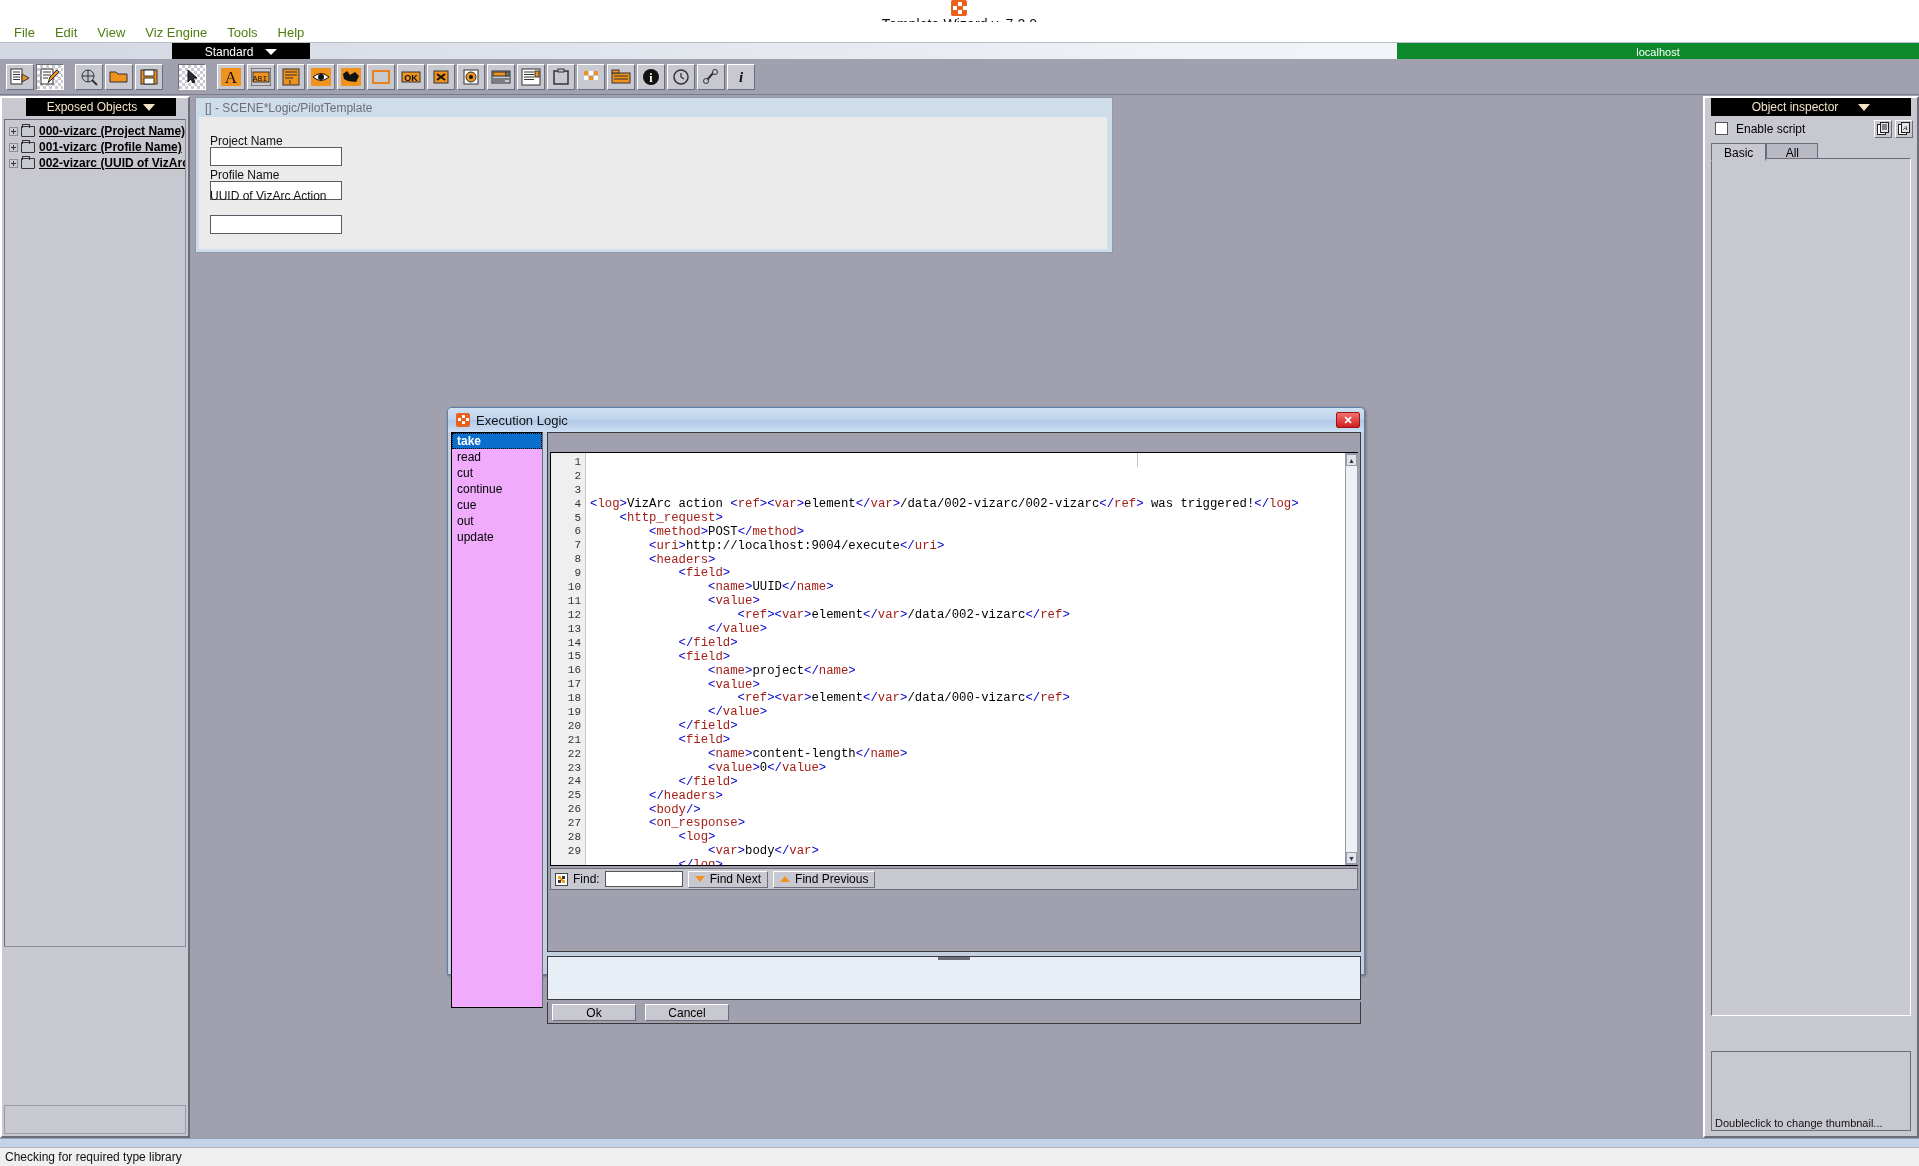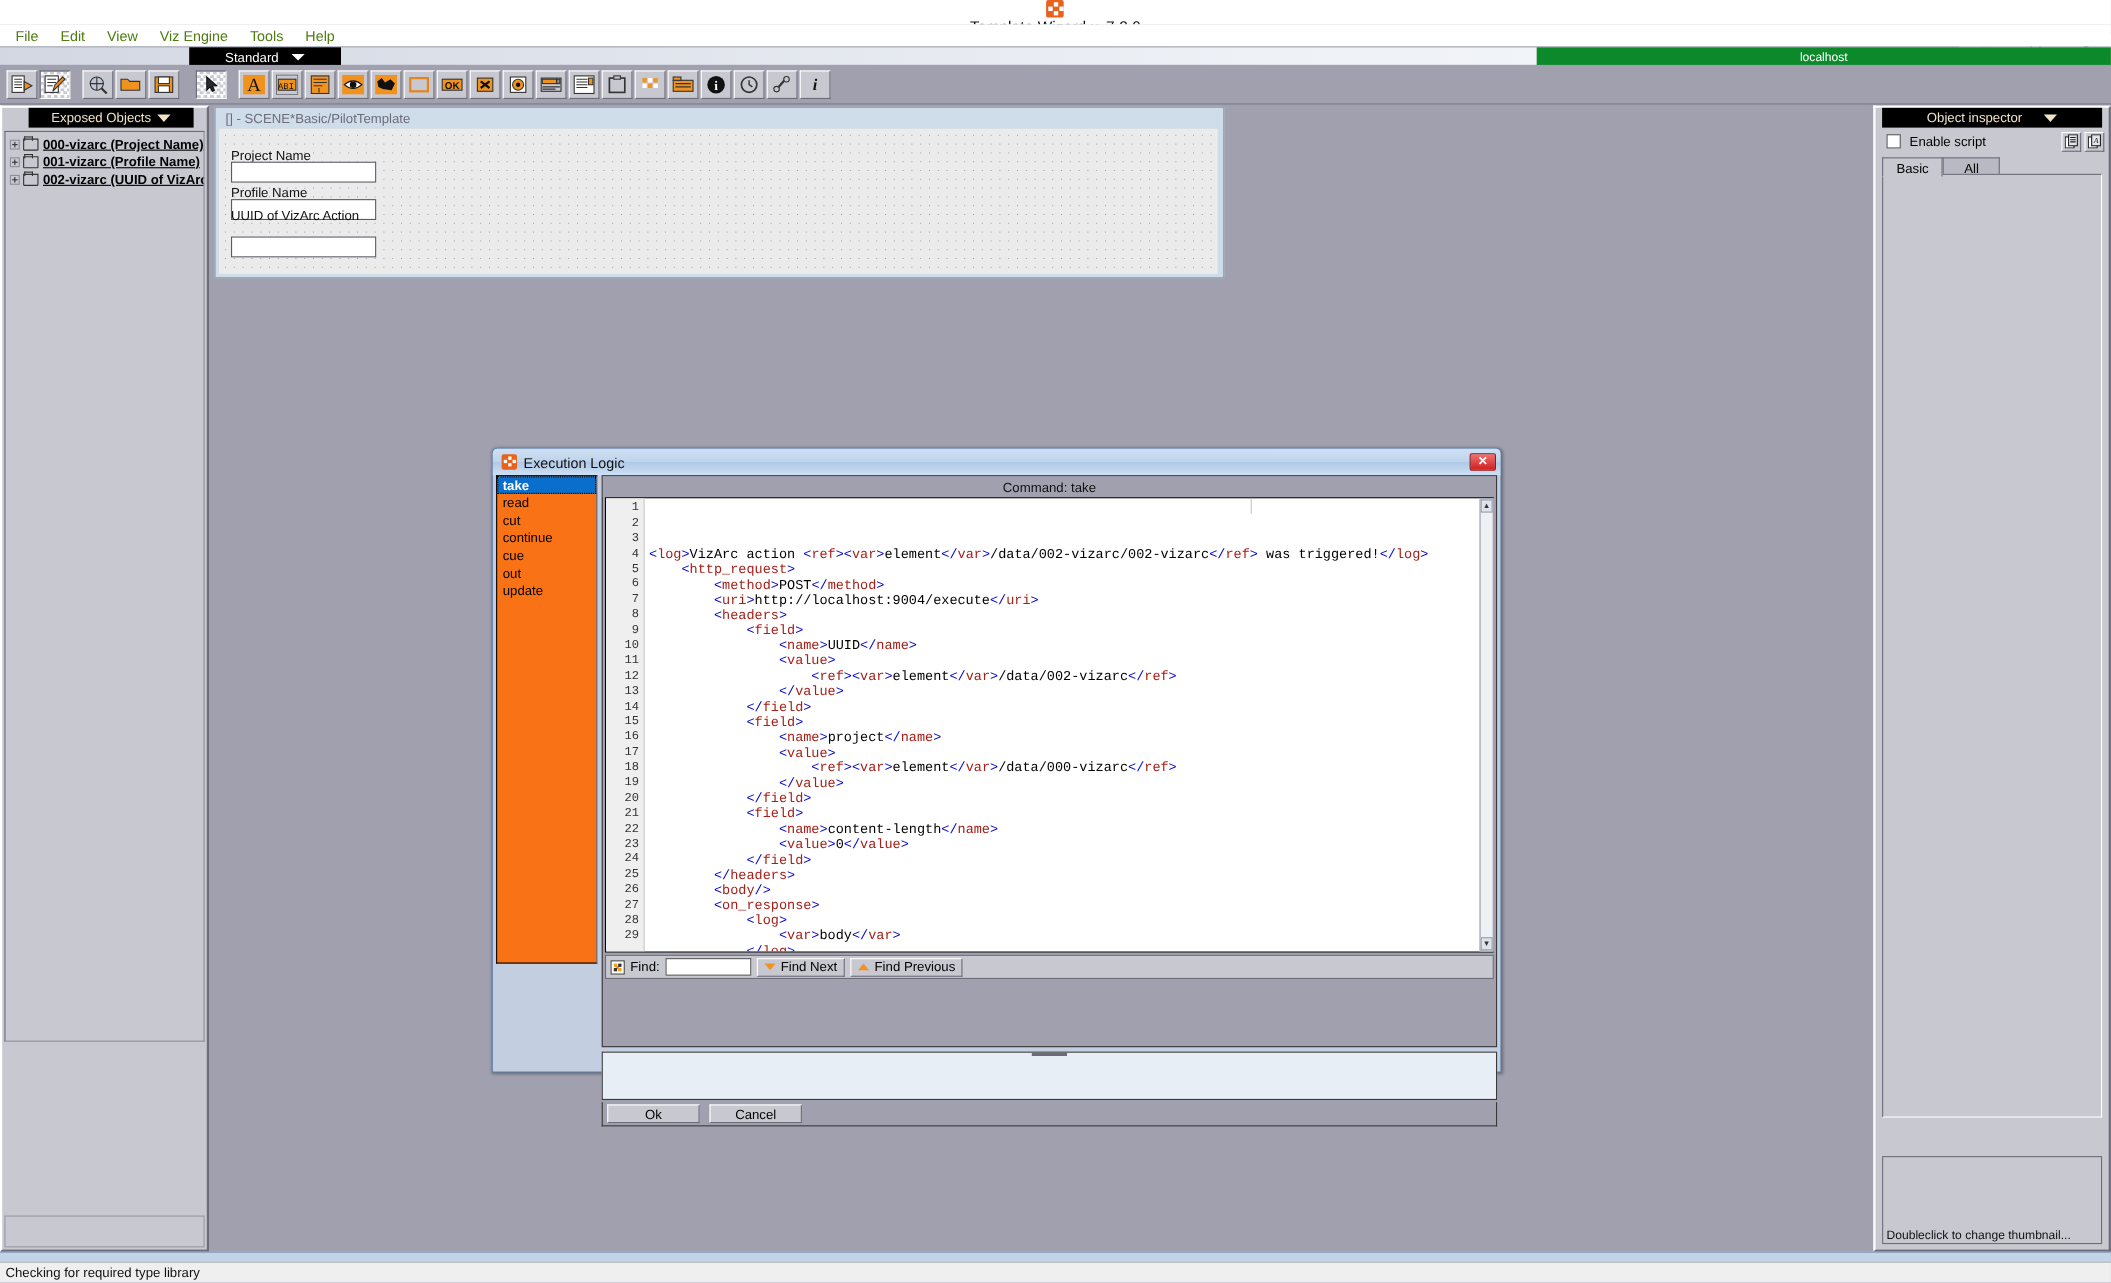--- a/index.html
+++ b/index.html
@@ -173,22 +173,22 @@
     box-shadow: 4px -3px 0 #fff, 4px 3px 0 #fff, 8px 0 0 #fff; }
   .dlg-close {
     margin-left: auto; margin-right: 4px; width: 24px; height: 16px;
     background: linear-gradient(to bottom,#f27070,#d01f1f);
     border: 1px solid #9c1313; border-radius: 2px;
     display: flex; align-items: center; justify-content: center;
     color: #fff; font-size: 11px; font-weight: bold; line-height: 1;
   }
   .dlg-body { position: absolute; left: 3px; top: 24px; right: 3px; bottom: 3px; }
   .cmdlist {
-    position: absolute; left: 0; top: 0; width: 92px; height: 444px;
-    background: #f97316; border: 1px solid #000; border-right-color:#6d6d7a;
+    position: absolute; left: 0; top: 0; width: 92px; height: 576px;
+    background: #f0abfc; border: 1px solid #000; border-right-color:#6d6d7a;
   }
   .cmdlist .item { height: 16px; padding: 1px 0 0 5px; font-size: 12px; }
   .cmdlist .item.sel {
     background: #0a6ecd; color: #fff; font-weight: bold;
     outline: 1px dotted #000; outline-offset: -1px;
   }
   .codepane {
     position: absolute; left: 96px; top: 0; right: 0; height: 520px;
     border: 1px solid #3a3a3a; background: #a0a0ae;
   }
@@ -564,21 +564,21 @@
       <span class="tree-folder"></span>
       <span class="tree-label">002-vizarc (UUID of VizArc Act...</span>
     </div>
   </div>
   <div class="leftbottom"></div>
 </div>
 
 <div class="workarea">
 
   <div class="scene-window">
-    <div class="scene-title">[] - SCENE*Basic/PilotTemplate</div>
+    <div class="scene-title">[] - SCENE*Logic/PilotTemplate</div>
     <div class="scene-canvas">
       <div class="field-label" style="left:11px; top:17px;">Project Name</div>
       <div class="field-input" style="left:11px; top:30px;"></div>
       <div class="field-label" style="left:11px; top:51px;">Profile Name</div>
       <div class="field-input" style="left:11px; top:64px;"></div>
       <div class="field-label" style="left:11px; top:72px;">UUID of VizArc Action</div>
       <div class="field-input" style="left:11px; top:98px;"></div>
     </div>
   </div>
 
@@ -595,21 +595,20 @@
         <div class="item sel">take</div>
         <div class="item">read</div>
         <div class="item">cut</div>
         <div class="item">continue</div>
         <div class="item">cue</div>
         <div class="item">out</div>
         <div class="item">update</div>
       </div>
 
       <div class="codepane">
-        <div class="cmd-header">Command: take</div>
 
         <div class="editor-wrap">
           <div class="gutter" id="gutter">
               <div>1</div>
               <div>2</div>
               <div>3</div>
               <div>4</div>
               <div>5</div>
               <div>6</div>
               <div>7</div>

